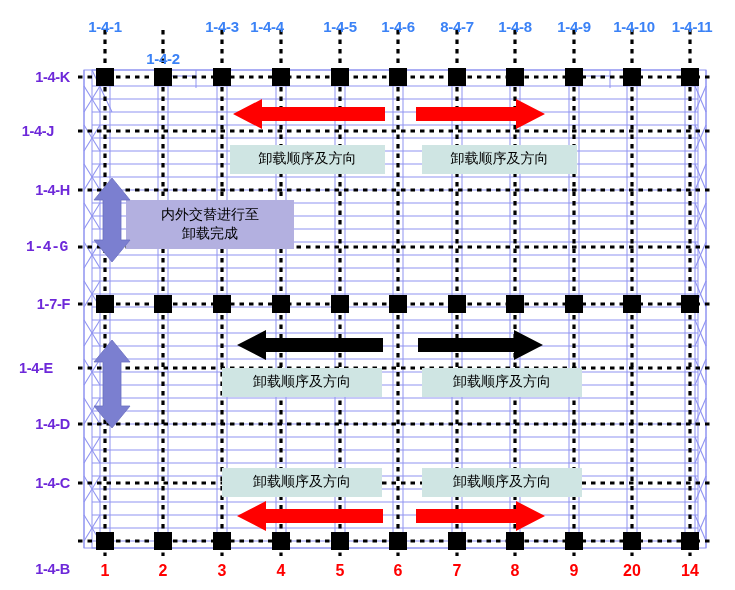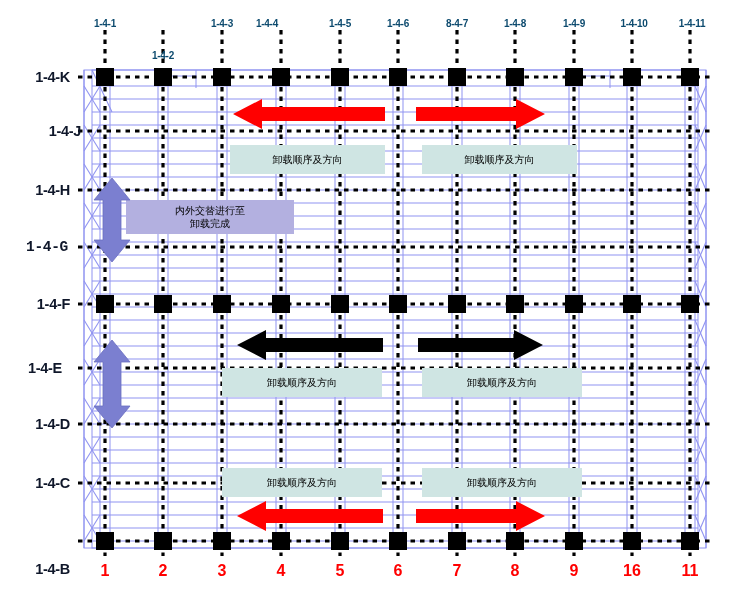--- a/index.html
+++ b/index.html
@@ -16,53 +16,53 @@
     height: 590px;
     background: #ffffff;
     overflow: hidden;
   }
   .abs { position: absolute; }
 
   
   .col-label {
     position: absolute;
     font-family: "Liberation Sans", sans-serif;
-    font-size: 10px;
+    font-size: 15px;
     font-weight: bold;
-    color: #0c4a6e;
+    color: #3b82f6;
     white-space: nowrap;
     transform: translateX(-50%);
     letter-spacing: -0.3px;
   }
   .row-label {
     position: absolute;
     font-family: "Liberation Sans", sans-serif;
     font-size: 14.5px;
     font-weight: bold;
-    color: #0f172a;
+    color: #6d28d9;
     white-space: nowrap;
     transform: translateY(-50%);
     text-align: right;
     letter-spacing: -0.3px;
   }
   .bottom-num {
     position: absolute;
     font-family: "Liberation Sans", sans-serif;
     font-size: 16px;
     font-weight: bold;
     color: #ff0000;
     white-space: nowrap;
     transform: translateX(-50%);
   }
 
   
   .callout {
     position: absolute;
     font-family: "Liberation Serif", "DejaVu Serif", serif;
-    font-size: 10px;
+    font-size: 14px;
     color: #000000;
     text-align: center;
     white-space: nowrap;
     line-height: 1.35;
     box-sizing: border-box;
     display: flex;
     align-items: center;
     justify-content: center;
   }
   .callout-teal { background: #cfe5e3; }
@@ -251,21 +251,21 @@
   <div class="callout callout-teal" style="left:422px; top:368px; width:160px; height:29px;">
     <span>卸载顺序及方向</span>
   </div>
   <div class="callout callout-teal" style="left:222px; top:468px; width:160px; height:29px;">
     <span>卸载顺序及方向</span>
   </div>
   <div class="callout callout-teal" style="left:422px; top:468px; width:160px; height:29px;">
     <span>卸载顺序及方向</span>
   </div>
 
-  <div class="callout callout-purple" style="left:126px; top:200px; width:168px; height:34px;">
+  <div class="callout callout-purple" style="left:126px; top:200px; width:168px; height:49px;">
     <span>内外交替进行至</span>
     <span>卸载完成</span>
   </div>
 
   <svg class="abs" style="left:0; top:0;" width="735" height="590">
 
     <g fill="#ff0000">
       <polygon points="233,114 262,99 262,107 385,107 385,121 262,121 262,129"></polygon>
     </g>
     <g fill="#ff0000">
@@ -341,34 +341,34 @@
   <div class="col-label" style="left:267px; top:18px;">1-4-4</div>
   <div class="col-label" style="left:340px; top:18px;">1-4-5</div>
   <div class="col-label" style="left:398px; top:18px;">1-4-6</div>
   <div class="col-label" style="left:457px; top:18px;">8-4-7</div>
   <div class="col-label" style="left:515px; top:18px;">1-4-8</div>
   <div class="col-label" style="left:574px; top:18px;">1-4-9</div>
   <div class="col-label" style="left:634px; top:18px;">1-4-10</div>
   <div class="col-label" style="left:692px; top:18px;text-align:right;">1-4-11</div>
 
   <div class="row-label" style="left:18px; top:77px;  width:52px;">1-4-K</div>
-  <div class="row-label" style="left:29px; top:131px; width:52px;">1-4-J</div>
+  <div class="row-label" style="left:2px; top:131px; width:52px;">1-4-J</div>
   <div class="row-label" style="left:18px; top:190px; width:52px;">1-4-H</div>
   <div class="row-label" style="left:16px; top:247px; width:52px;font-family:Liberation Mono, monospace;">1-4-G</div>
-  <div class="row-label" style="left:18px; top:304px; width:52px;">1-4-F</div>
-  <div class="row-label" style="left:10px; top:368px; width:52px;">1-4-E</div>
+  <div class="row-label" style="left:18px; top:304px; width:52px;">1-7-F</div>
+  <div class="row-label" style="left:1px; top:368px; width:52px;">1-4-E</div>
   <div class="row-label" style="left:18px; top:424px; width:52px;">1-4-D</div>
   <div class="row-label" style="left:18px; top:483px; width:52px;">1-4-C</div>
   <div class="row-label" style="left:18px; top:541px; width:52px;margin-top:28px;">1-4-B</div>
 
   <div class="bottom-num" style="left:105px; top:562px;">1</div>
   <div class="bottom-num" style="left:163px; top:562px;">2</div>
   <div class="bottom-num" style="left:222px; top:562px;">3</div>
   <div class="bottom-num" style="left:281px; top:562px;">4</div>
   <div class="bottom-num" style="left:340px; top:562px;">5</div>
   <div class="bottom-num" style="left:398px; top:562px;">6</div>
   <div class="bottom-num" style="left:457px; top:562px;">7</div>
   <div class="bottom-num" style="left:515px; top:562px;">8</div>
   <div class="bottom-num" style="left:574px; top:562px;">9</div>
-  <div class="bottom-num" style="left:632px; top:562px;">16</div>
-  <div class="bottom-num" style="left:690px; top:562px;">11</div>
+  <div class="bottom-num" style="left:632px; top:562px;">20</div>
+  <div class="bottom-num" style="left:690px; top:562px;">14</div>
 
 </div>
 
 </body></html>

